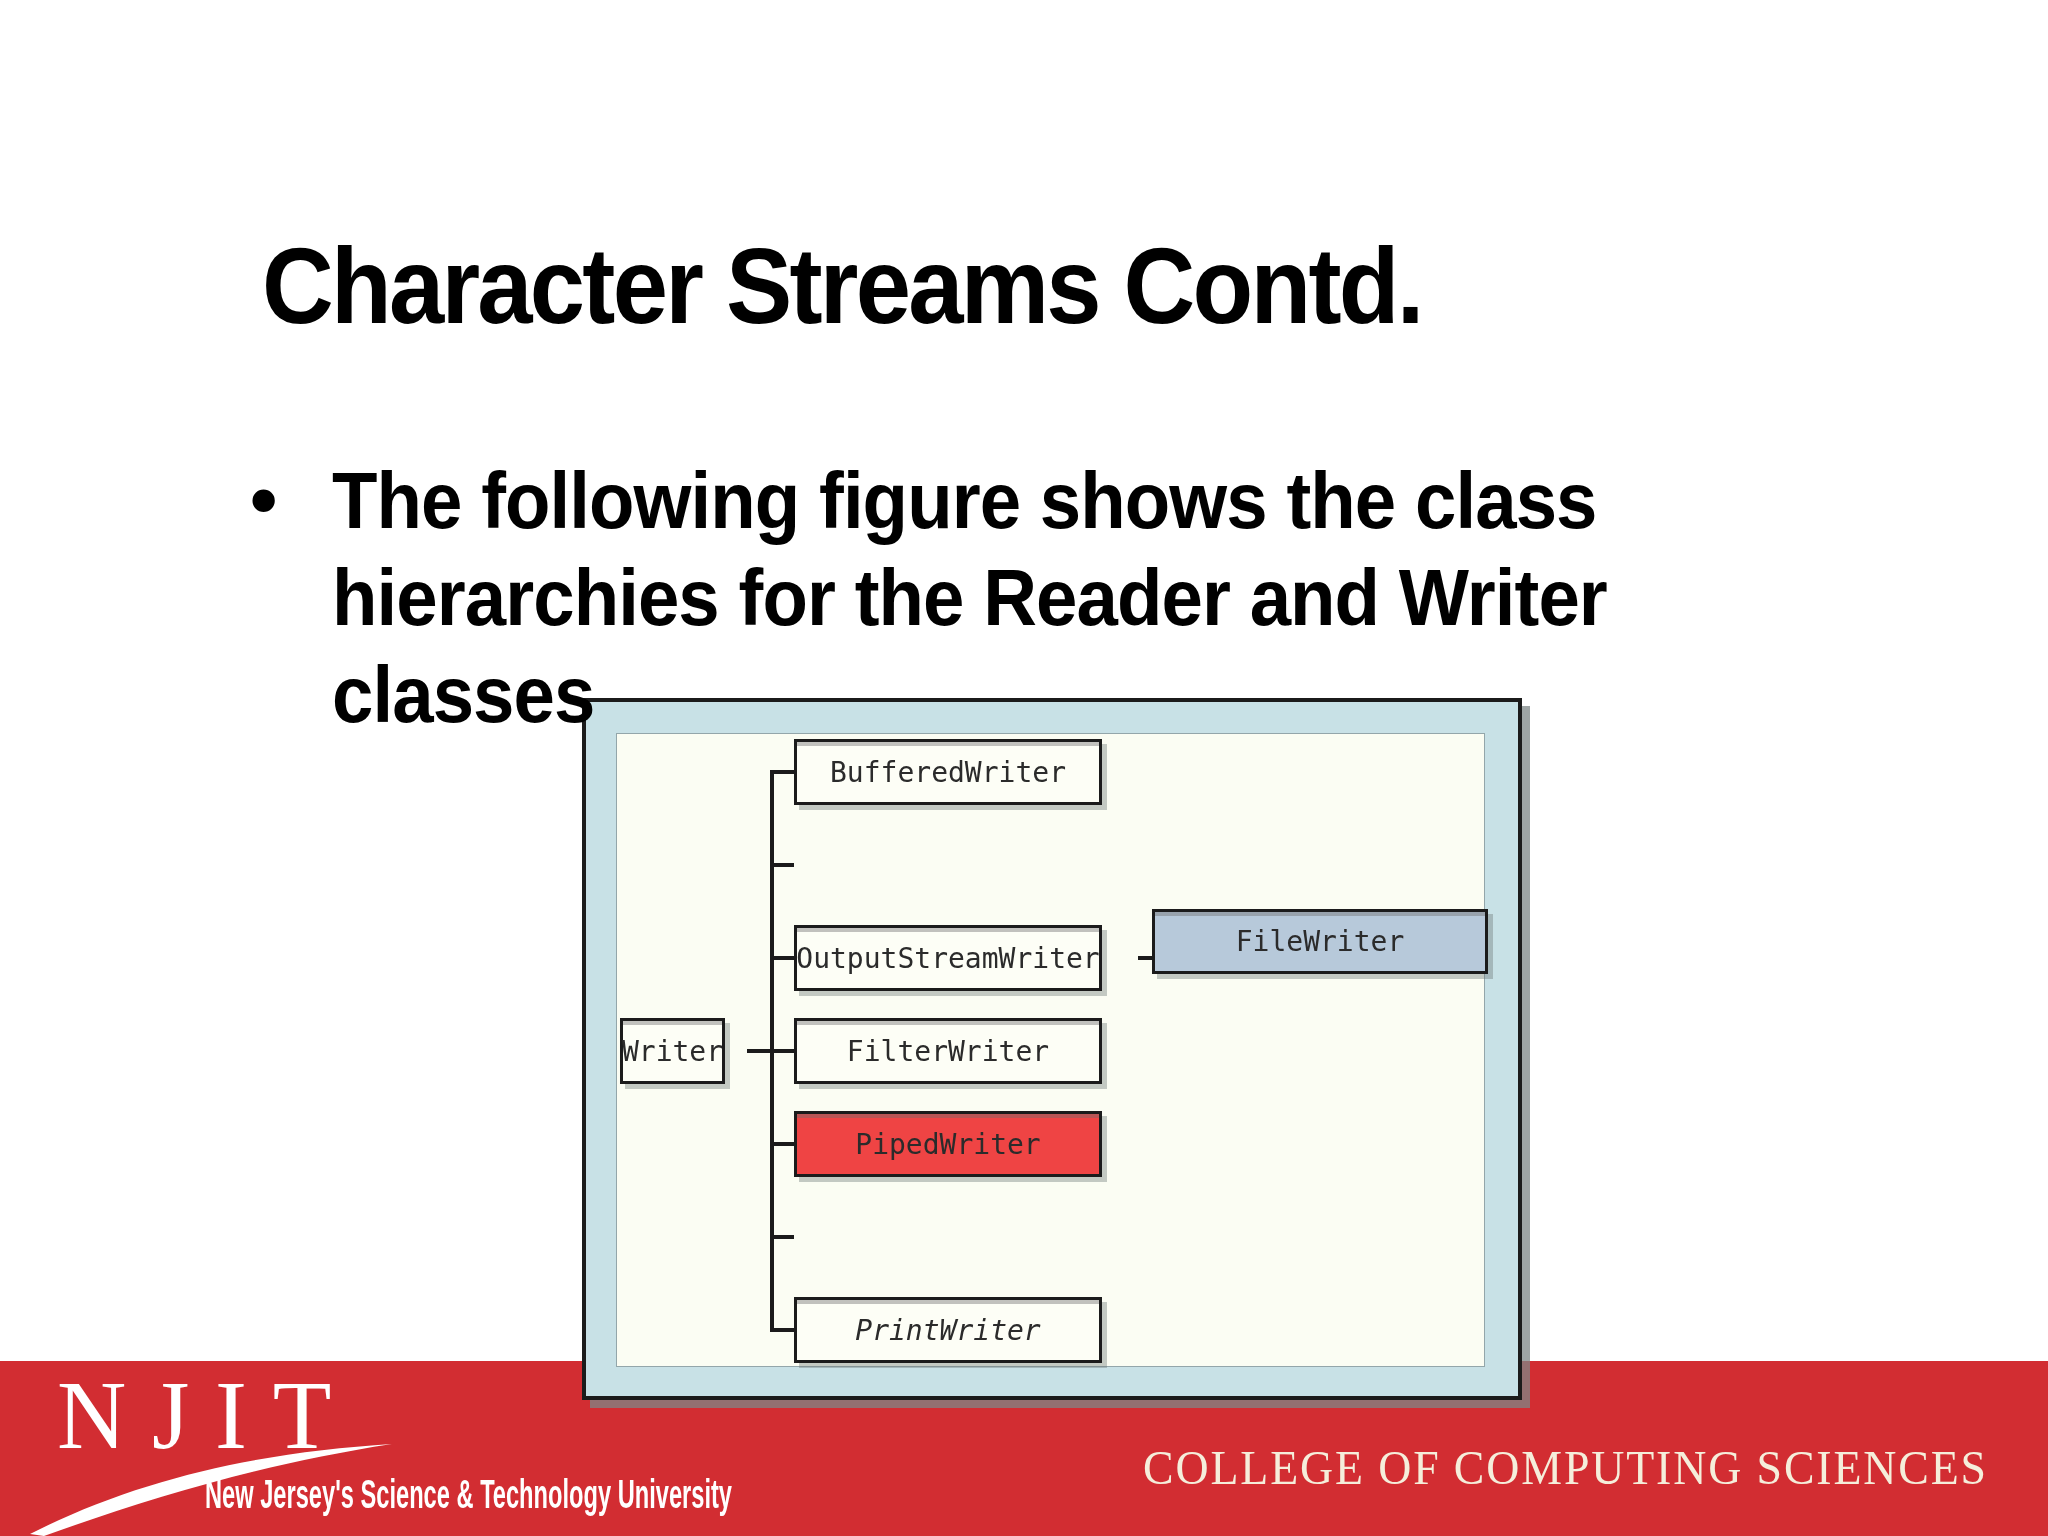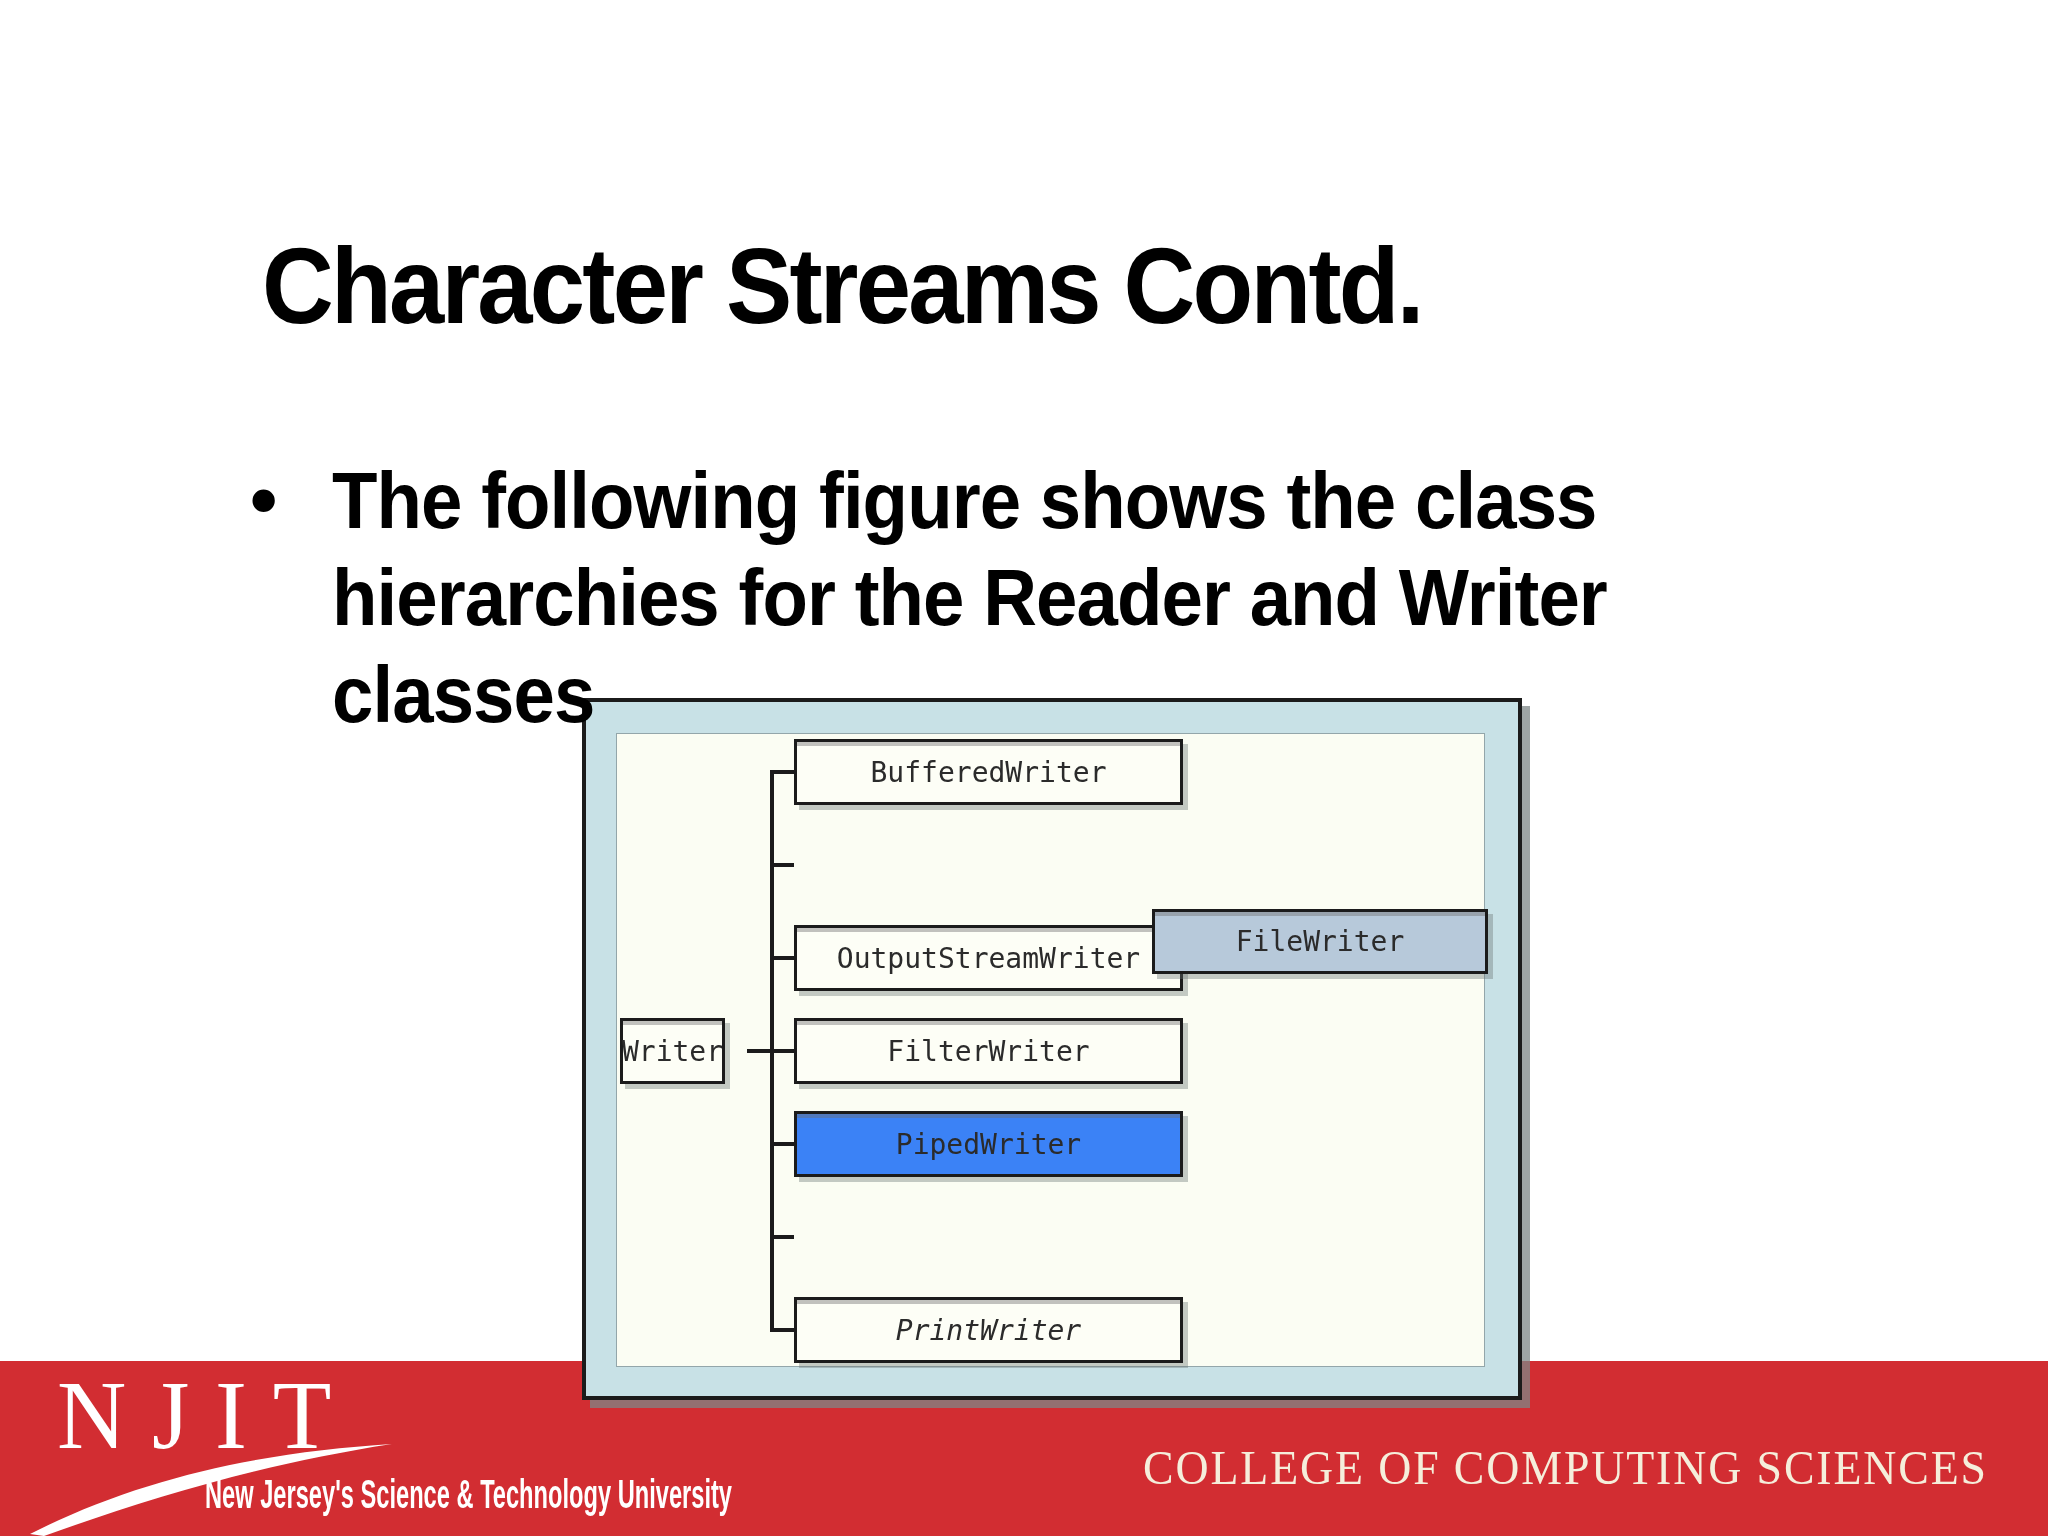--- a/index.html
+++ b/index.html
@@ -44,21 +44,21 @@
     border:1px solid #93a6aa;
   }
   .cbox{
     position:absolute; box-sizing:border-box;
     border:3px solid #1b1b1b;
     display:flex; align-items:center; justify-content:center;
     font-family:"DejaVu Sans Mono","Liberation Mono",monospace;
     font-size:28px; color:#2b2b2b;
     box-shadow:5px 5px 0 rgba(105,115,115,0.38), inset 0 4px 0 rgba(110,110,110,0.42);
   }
-  .row-box{ left:208px; width:389px; height:66px; }
+  .row-box{ left:208px; width:308px; height:66px; }
   .t1{top:37px}.t2{top:130px}.t3{top:223px}.t4{top:316px}.t5{top:409px}.t6{top:502px}.t7{top:595px}
   .line{ position:absolute; background:#1b1b1b; }
   #trunk{ left:184px; top:68px; width:4px; height:560px; }
   .stub{ left:184px; width:24px; height:4px; }
   .s1{top:68px}.s2{top:161px}.s3{top:254px}.s4{top:347px}.s5{top:440px}.s6{top:533px}.s7{top:626px}
   #writer-link{ left:161px; top:347px; width:27px; height:4px; }
   #filewriter-link{ left:552px; top:254px; width:14px; height:4px; }
   #writer-box{ left:34px; top:316px; width:105px; height:66px; }
   #filewriter-box{ left:566px; top:207px; width:336px; height:65px; }
 </style>
@@ -98,19 +98,19 @@
     <div class="line stub s6"></div>
     <div class="line stub s7"></div>
     <div class="line" id="writer-link"></div>
     <div class="line" id="filewriter-link"></div>
 
     <div class="cbox" id="writer-box" style="background: rgb(253, 254, 246);">Writer</div>
 
     <div class="cbox row-box t1 plain" style="background: rgb(253, 254, 246);">BufferedWriter</div>
     <div class="cbox row-box t3 plain" style="background: rgb(253, 254, 246);">OutputStreamWriter</div>
     <div class="cbox row-box t4 plain" style="background: rgb(253, 254, 246);">FilterWriter</div>
-    <div class="cbox row-box t5 blue" style="background: #3b82f6;">PipedWriter</div>
+    <div class="cbox row-box t5 blue" style="background: #ef4444;">PipedWriter</div>
     <div class="cbox row-box t7 plain" style="background: rgb(253, 254, 246); font-style: italic;">PrintWriter</div>
 
     <div class="cbox blue" id="filewriter-box" style="background: rgb(183, 201, 218);">FileWriter</div>
   </div>
 
 </div>
 
 </body></html>

